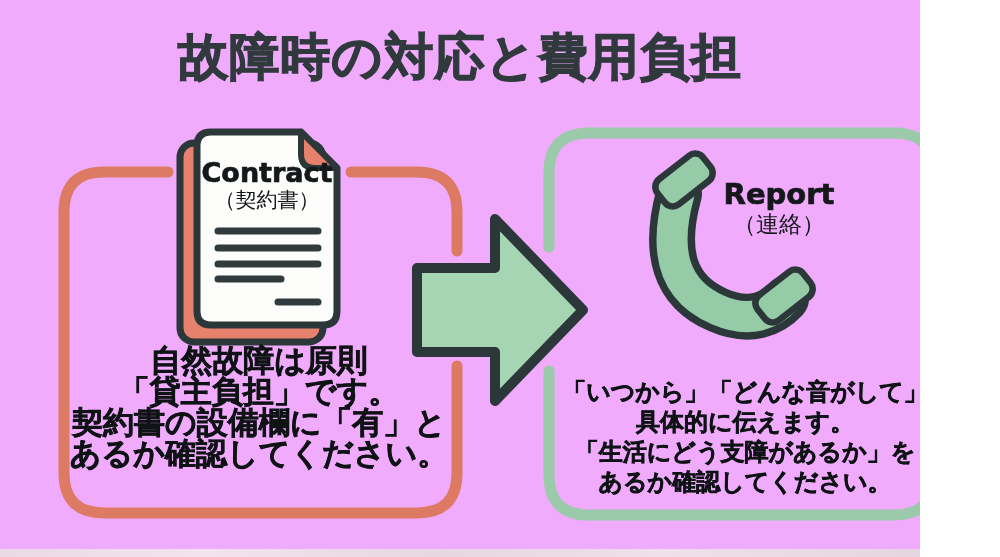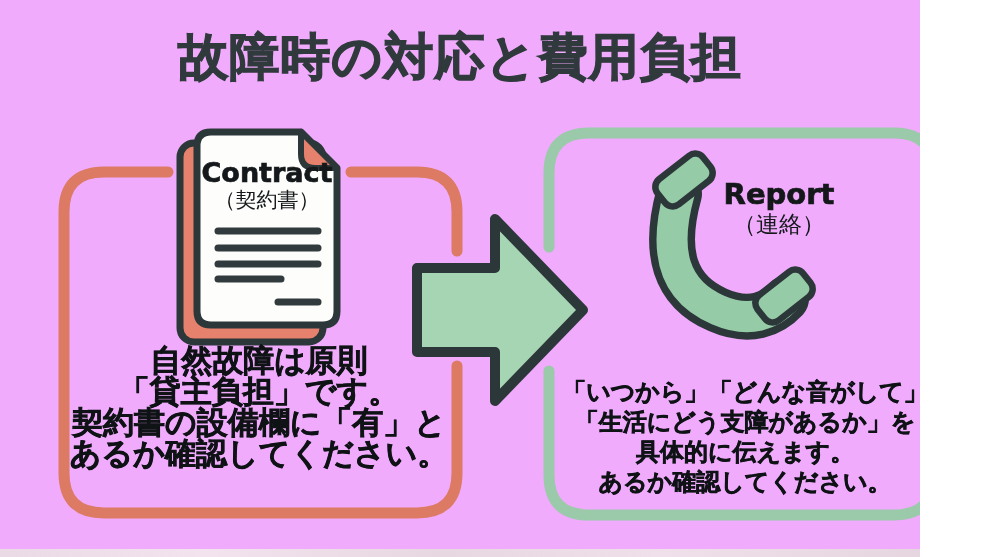--- a/index.html
+++ b/index.html
@@ -91,19 +91,19 @@
 
   <div class="body-text left-body">
     <div>自然故障は原則</div>
     <div>「貸主負担」です。</div>
     <div>契約書の設備欄に「有」と</div>
     <div>あるか確認してください。</div>
   </div>
 
   <div class="body-text right-body">
     <div>「いつから」「どんな音がして」</div>
+    <div>具体的に伝えます。</div>
     <div>「生活にどう支障があるか」を</div>
-    <div>具体的に伝えます。</div>
     <div>あるか確認してください。</div>
   </div>
 
   <div class="footer-strip"></div>
 </div>
 
 </body></html>

